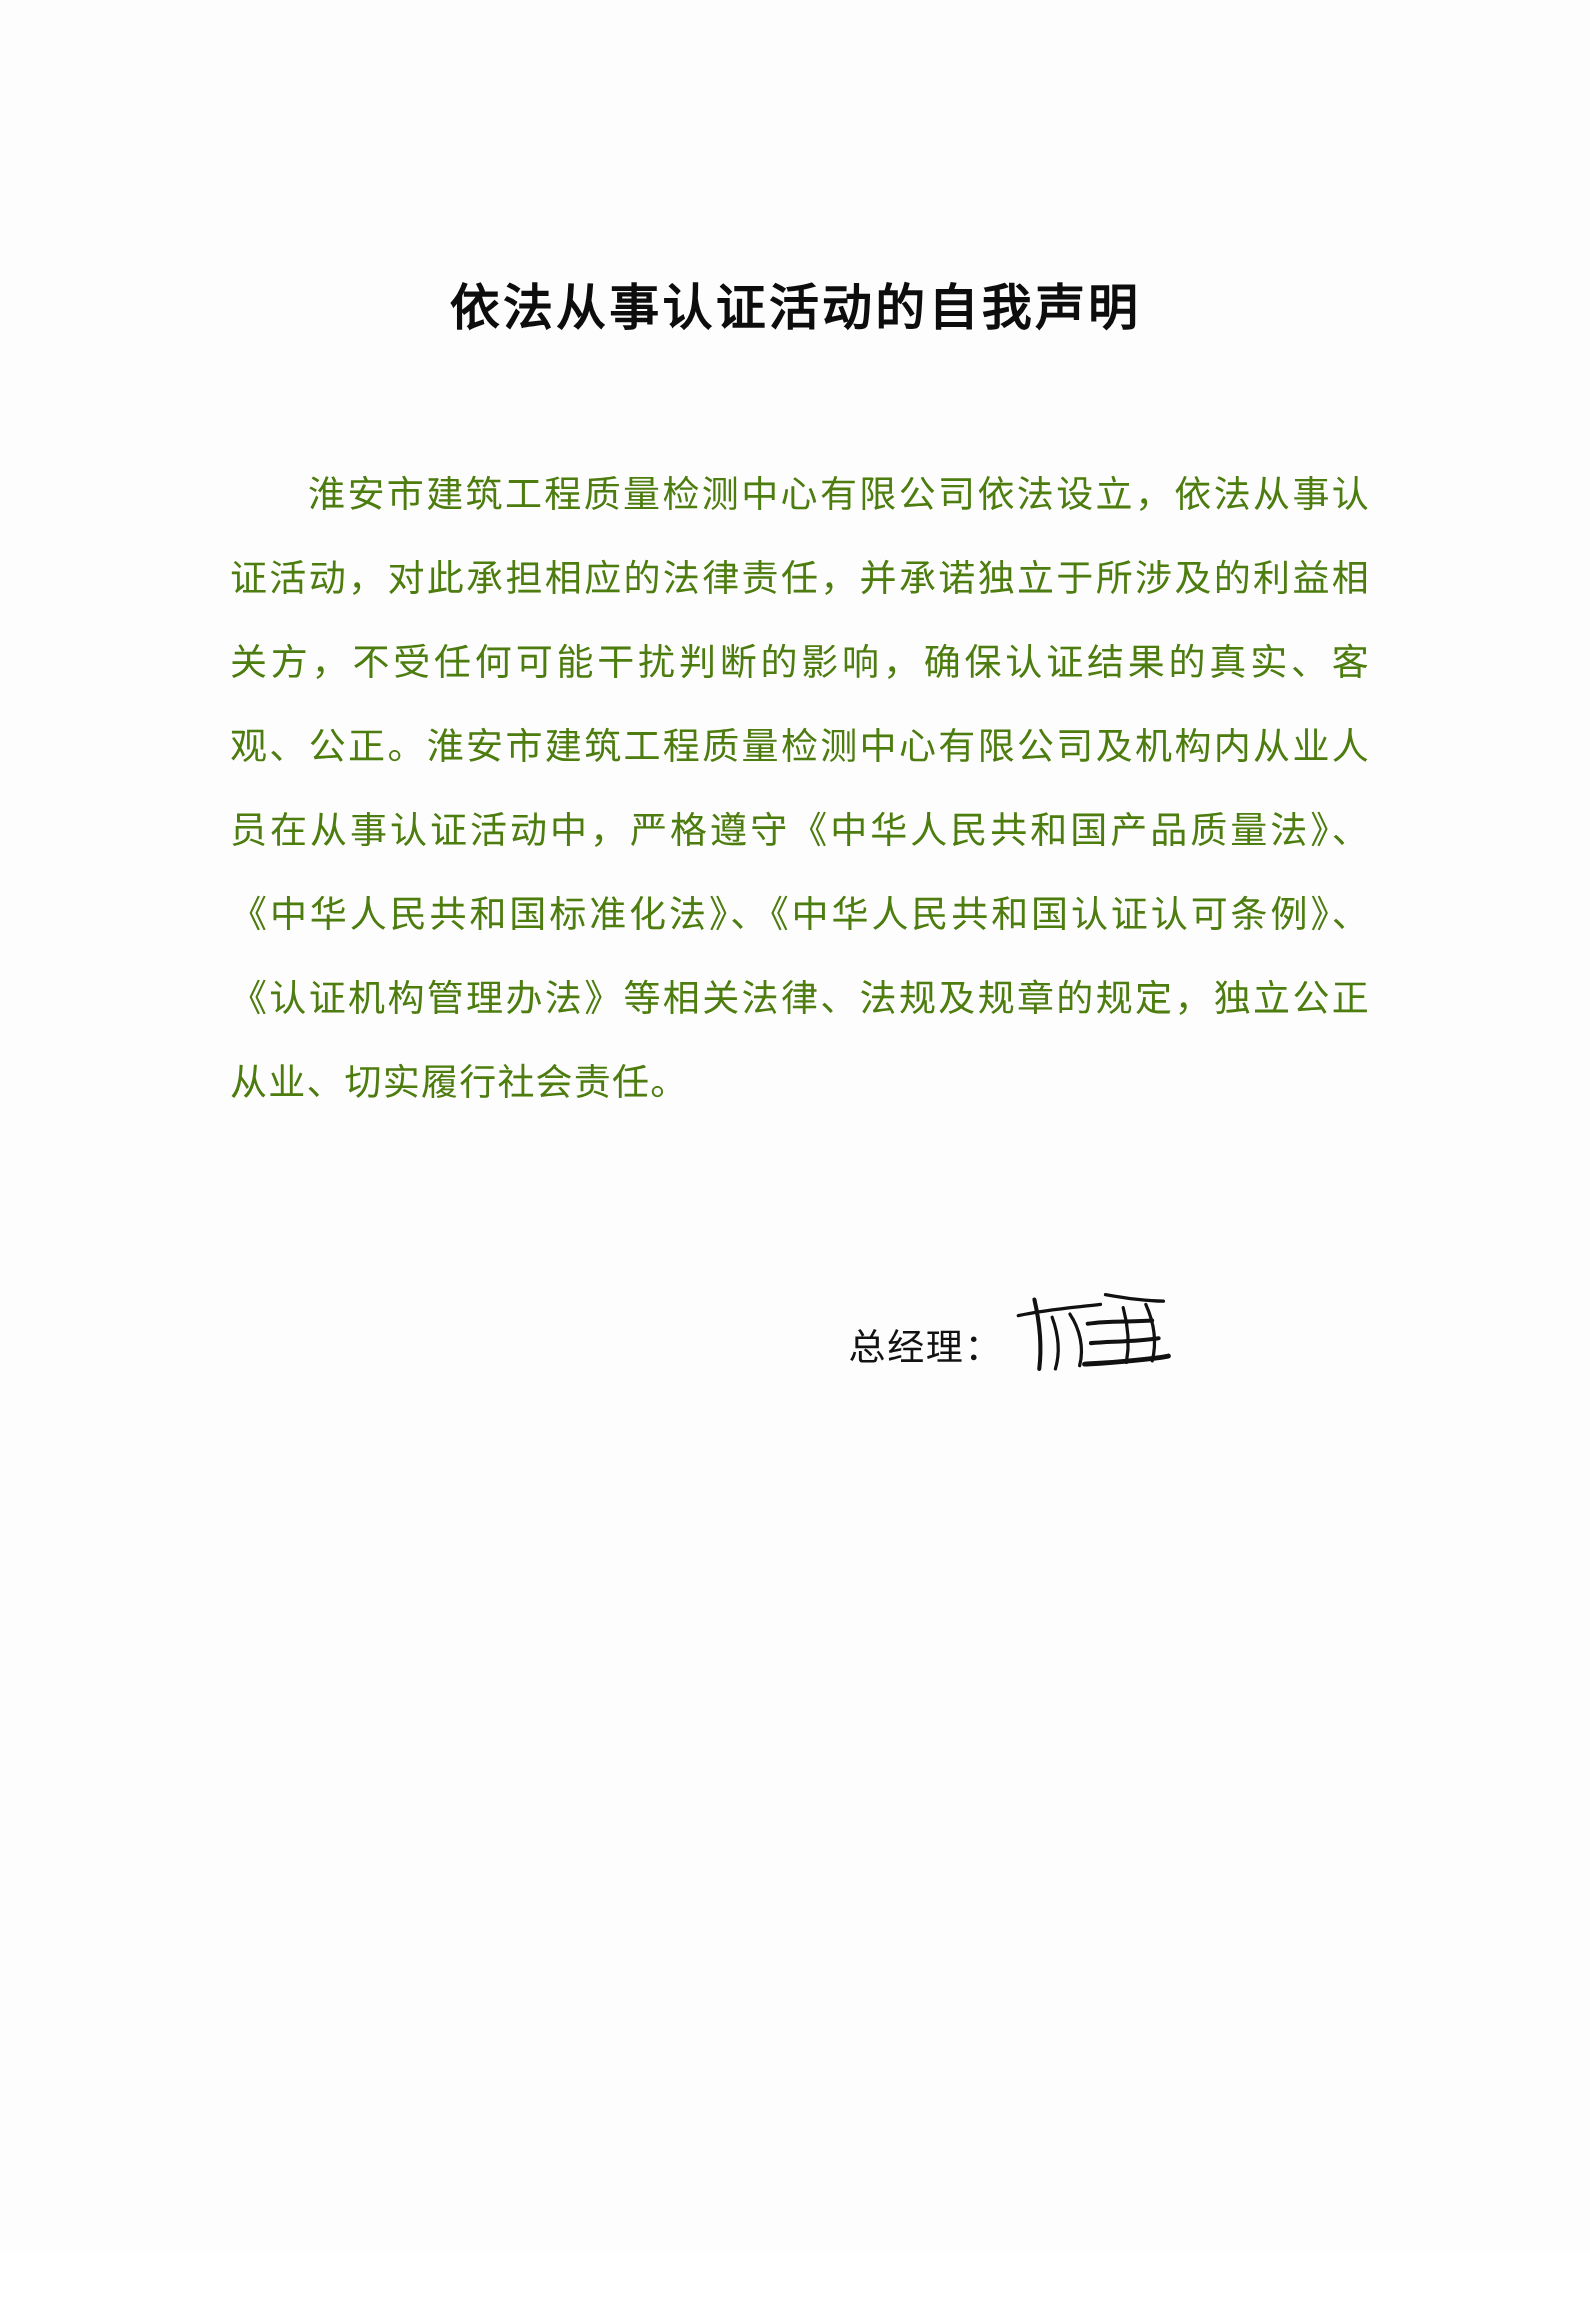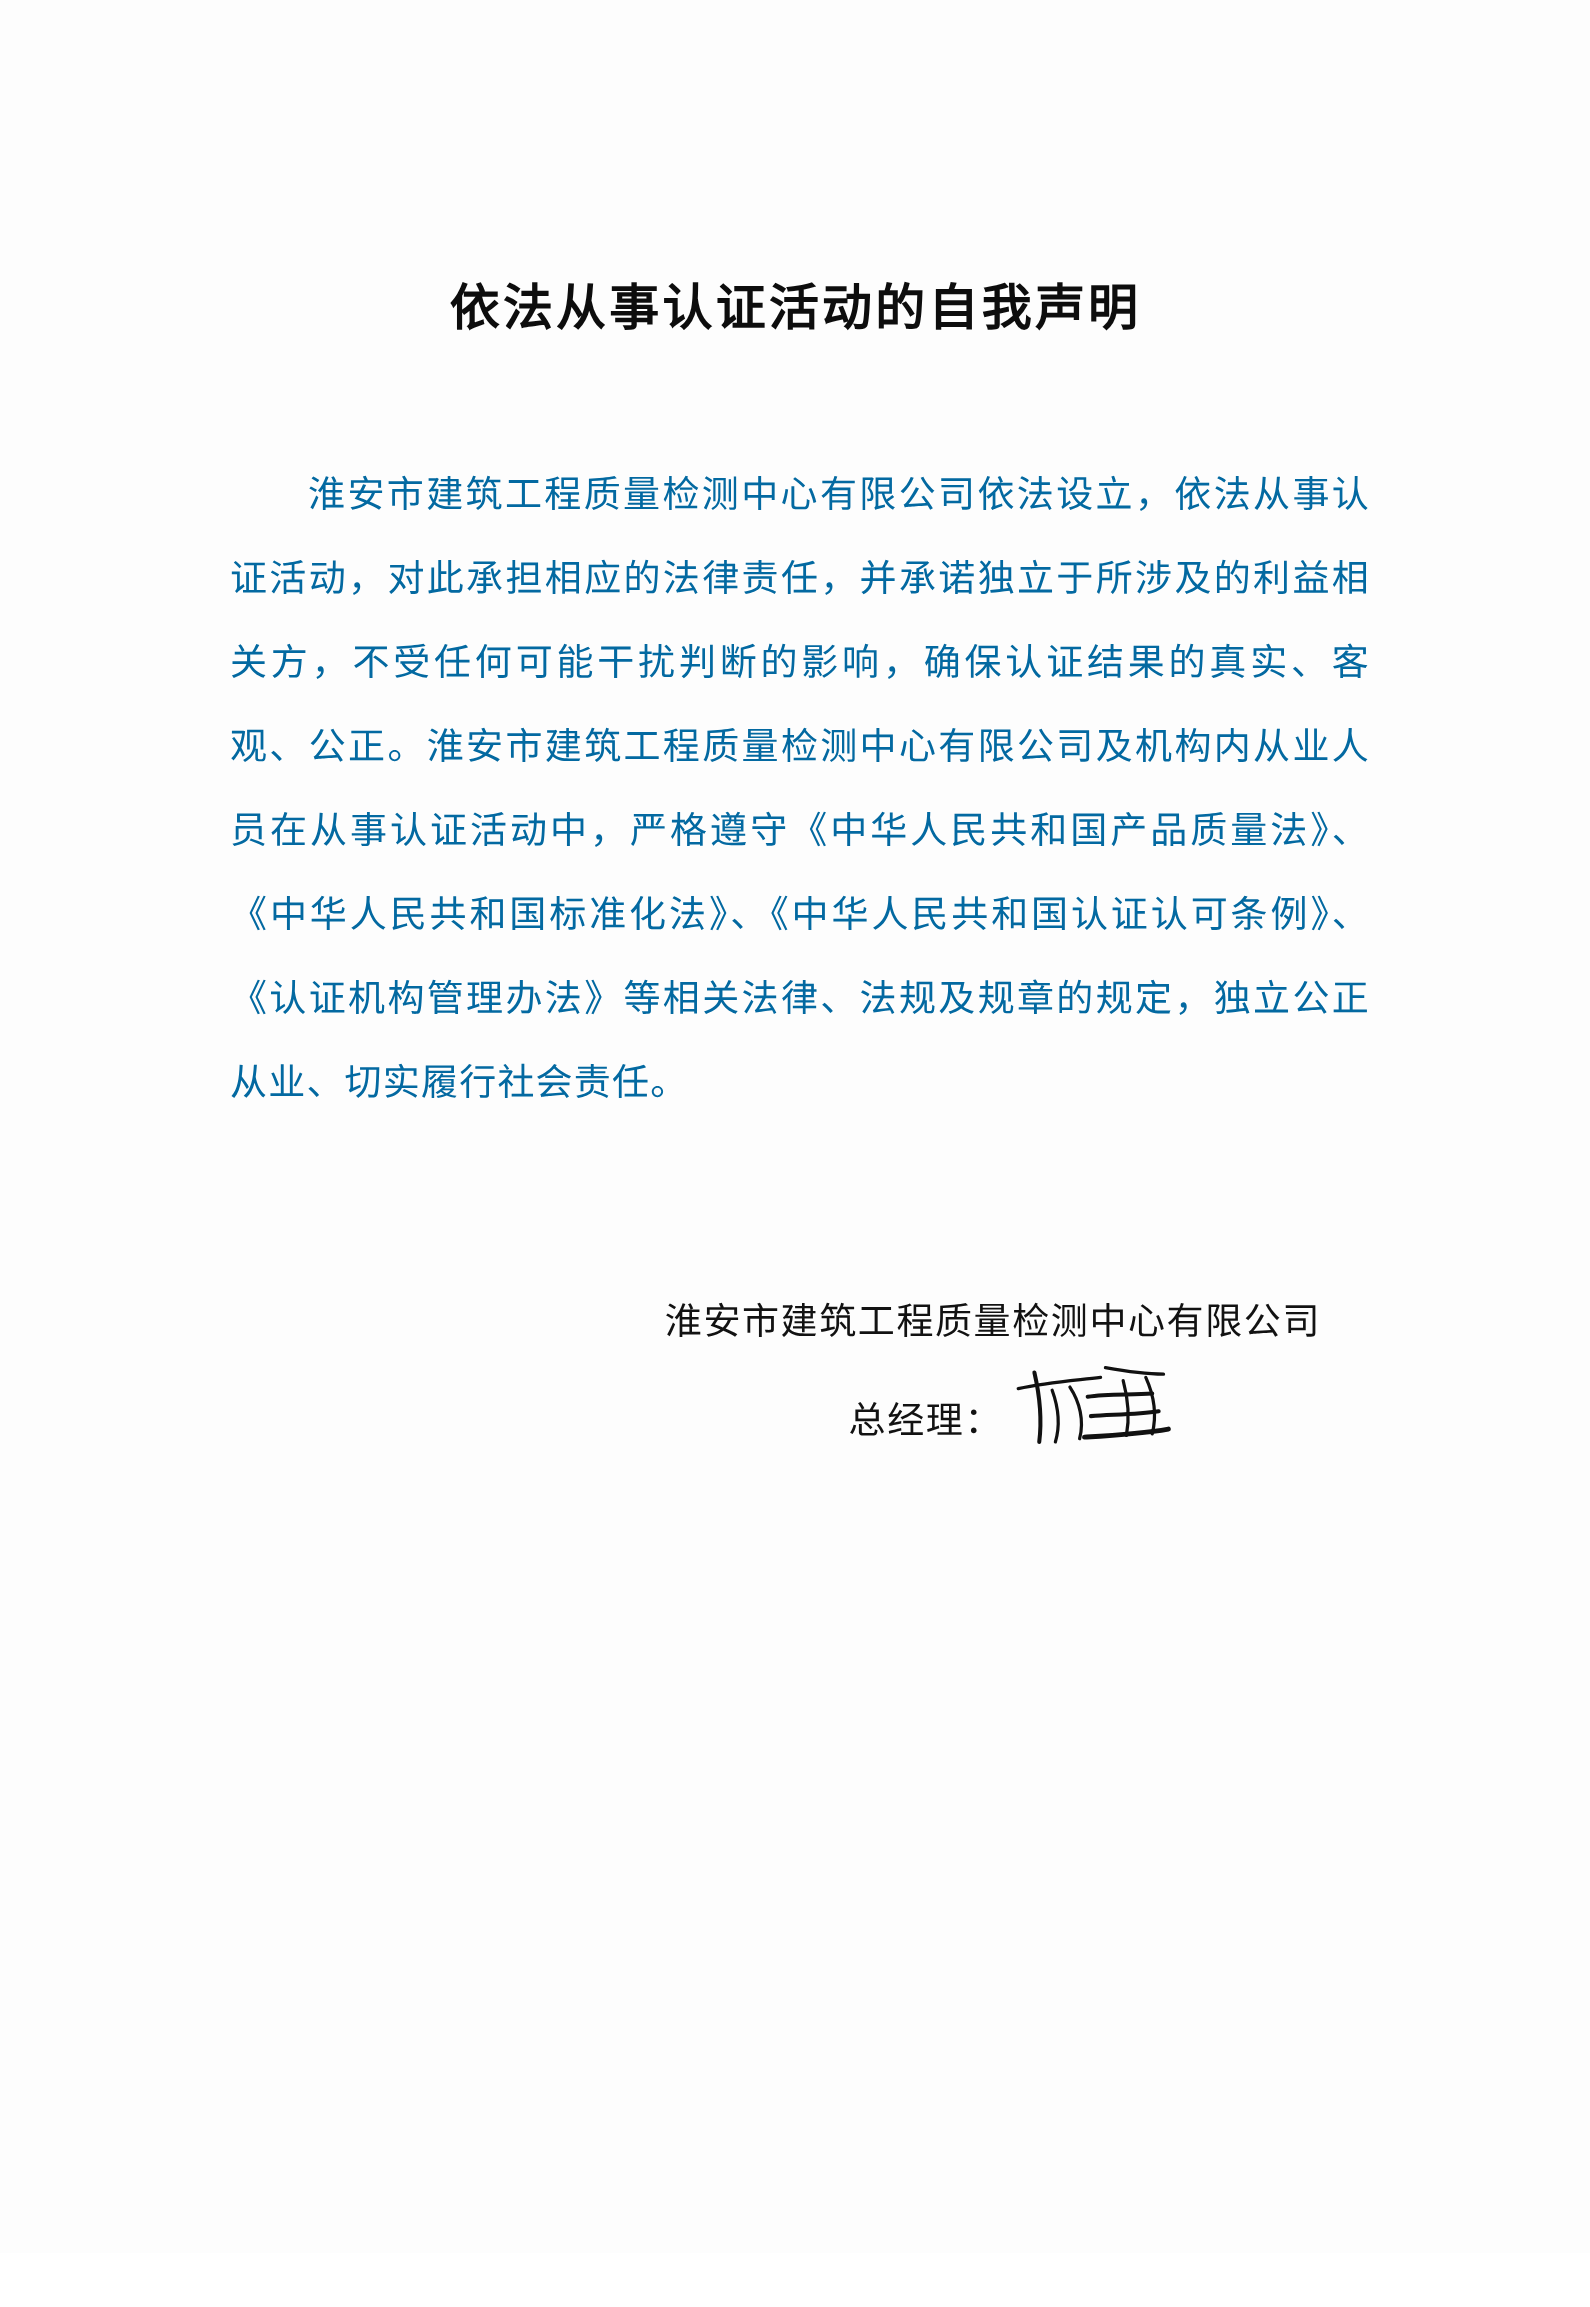--- a/index.html
+++ b/index.html
@@ -42,21 +42,21 @@
     position: absolute;
     left: 230px;
     top: 453px;
     width: 1140px;
   }
 
   .body-para {
     font-size: 37px;
     line-height: 84px;
     letter-spacing: 1.2px;
-    color: #0369a1;
+    color: #4d7c0f;
     text-align: justify;
     text-indent: 78px;
     text-justify: inter-ideograph;
     font-family: "DejaVu Sans", "Liberation Sans", sans-serif;
   }
 
   .sign-block {
     position: absolute;
     left: 230px;
     top: 1285px;
@@ -104,21 +104,20 @@
 
 <div class="page">
 
   <div class="doc-title">依法从事认证活动的自我声明</div>
 
   <div class="body-block">
     <div class="body-para">淮安市建筑工程质量检测中心有限公司依法设立，依法从事认证活动，对此承担相应的法律责任，并承诺独立于所涉及的利益相关方，不受任何可能干扰判断的影响，确保认证结果的真实、客观、公正。淮安市建筑工程质量检测中心有限公司及机构内从业人员在从事认证活动中，严格遵守《中华人民共和国产品质量法》、《中华人民共和国标准化法》、《中华人民共和国认证认可条例》、《认证机构管理办法》等相关法律、法规及规章的规定，独立公正从业、切实履行社会责任。</div>
   </div>
 
   <div class="sign-block">
-    <div class="sign-company">淮安市建筑工程质量检测中心有限公司</div>
     <div class="sign-row">
       <span class="sign-label">总经理：</span>
       <span class="signature-mark">
         <svg width="186" height="113" viewBox="0 0 230 140" fill="none" xmlns="http://www.w3.org/2000/svg">
           <path d="M10 38 C45 30, 78 28, 112 24" stroke="#111" stroke-width="4" stroke-linecap="round"></path>
           <path d="M30 18 C36 44, 40 72, 36 104" stroke="#111" stroke-width="5" stroke-linecap="round"></path>
           <path d="M52 40 C60 62, 62 84, 56 104" stroke="#111" stroke-width="4" stroke-linecap="round"></path>
           <path d="M74 36 C86 54, 92 78, 86 100" stroke="#111" stroke-width="4" stroke-linecap="round"></path>
           <path d="M96 48 C120 44, 150 46, 176 44" stroke="#111" stroke-width="5" stroke-linecap="round"></path>
           <path d="M100 72 C128 70, 158 70, 184 66" stroke="#111" stroke-width="5" stroke-linecap="round"></path>

